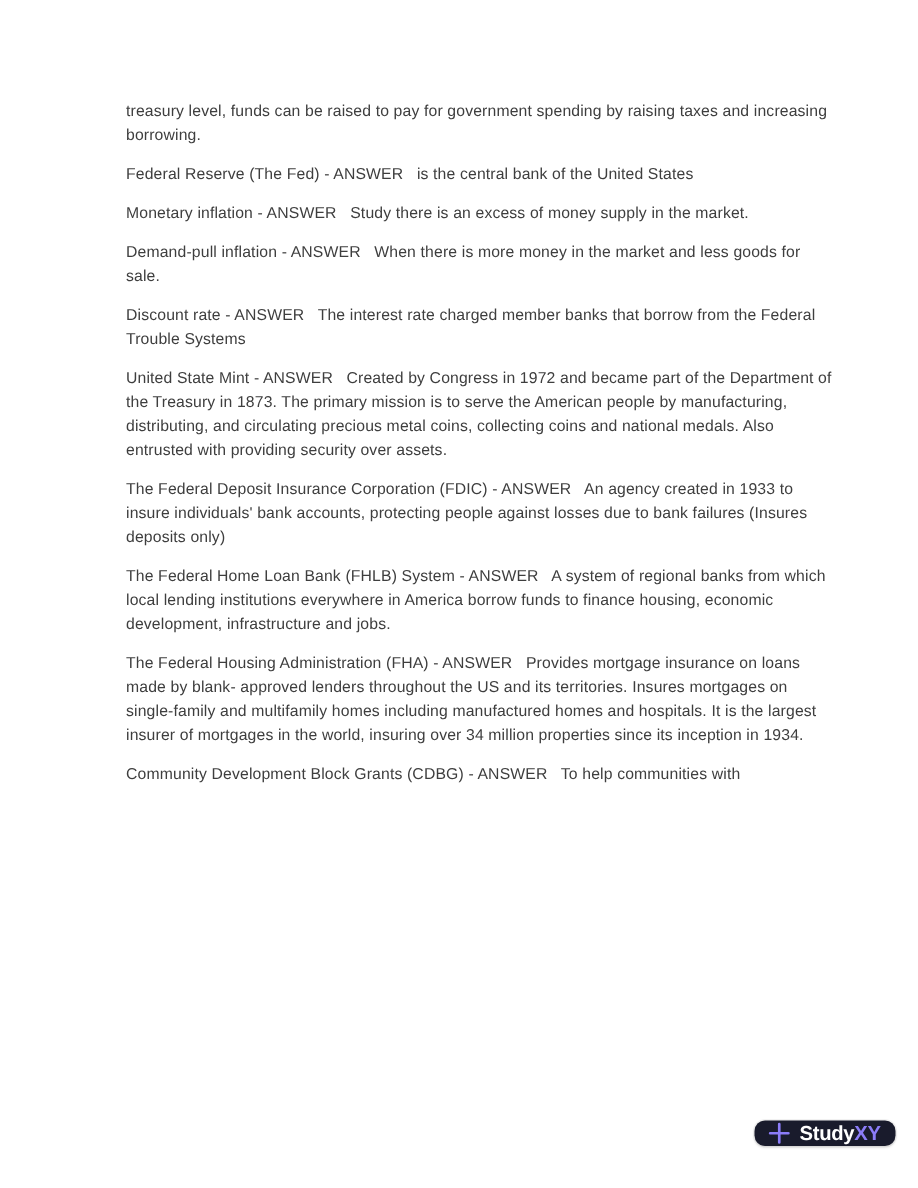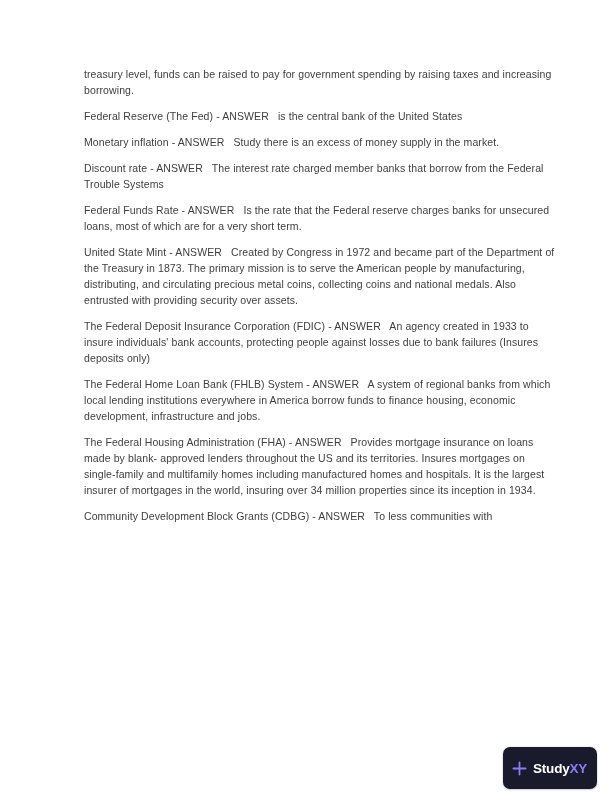--- a/index.html
+++ b/index.html
@@ -27,21 +27,21 @@
     font-size: 10.5px;
     line-height: 16px;
     color: #3e3e3e;
     white-space: pre-wrap;
     letter-spacing: 0.1px;
   }
   .logo {
     position: absolute;
     left: 503px;
     top: 747px;
-    height: 42px;
+    height: 17px;
     box-sizing: border-box;
     padding: 0 10px 0 9px;
     display: flex;
     align-items: center;
     gap: 6px;
     background: #191b2c;
     border-radius: 7px;
     box-shadow: 0 0 0 1px rgba(0,0,0,0.05), 0 1px 2px rgba(0,0,0,0.15);
   }
   .logo .plus {
@@ -62,27 +62,27 @@
 </style>
 </head>
 <body>
 
 <div class="page">
 
   <div class="doc">
     <p>treasury level, funds can be raised to pay for government spending by raising taxes and increasing borrowing.</p>
     <p>Federal Reserve (The Fed) - ANSWER   is the central bank of the United States</p>
     <p>Monetary inflation - ANSWER   Study there is an excess of money supply in the market.</p>
+    <p>Demand-pull inflation - ANSWER   When there is more money in the market and less goods for sale.</p>
     <p>Discount rate - ANSWER   The interest rate charged member banks that borrow from the Federal Trouble Systems</p>
-    <p>Federal Funds Rate - ANSWER   Is the rate that the Federal reserve charges banks for unsecured loans, most of which are for a very short term.</p>
     <p>United State Mint - ANSWER   Created by Congress in 1972 and became part of the Department of the Treasury in 1873. The primary mission is to serve the American people by manufacturing, distributing, and circulating precious metal coins, collecting coins and national medals. Also entrusted with providing security over assets.</p>
     <p>The Federal Deposit Insurance Corporation (FDIC) - ANSWER   An agency created in 1933 to insure individuals' bank accounts, protecting people against losses due to bank failures (Insures deposits only)</p>
     <p>The Federal Home Loan Bank (FHLB) System - ANSWER   A system of regional banks from which local lending institutions everywhere in America borrow funds to finance housing, economic development, infrastructure and jobs.</p>
     <p>The Federal Housing Administration (FHA) - ANSWER   Provides mortgage insurance on loans made by blank- approved lenders throughout the US and its territories. Insures mortgages on single-family and multifamily homes including manufactured homes and hospitals. It is the largest insurer of mortgages in the world, insuring over 34 million properties since its inception in 1934.</p>
-    <p>Community Development Block Grants (CDBG) - ANSWER   To less communities with</p>
+    <p>Community Development Block Grants (CDBG) - ANSWER   To help communities with</p>
   </div>
 
   <div class="logo">
     <span class="plus">
       <svg width="15" height="15" viewBox="0 0 16 16">
         <path d="M8 1.5 V14.5 M1.5 8 H14.5" stroke="#8b7cf8" stroke-width="1.9" stroke-linecap="round" fill="none"></path>
       </svg>
     </span>
     <span class="brand"><span>Study</span><span class="xy">XY</span></span>
   </div>

